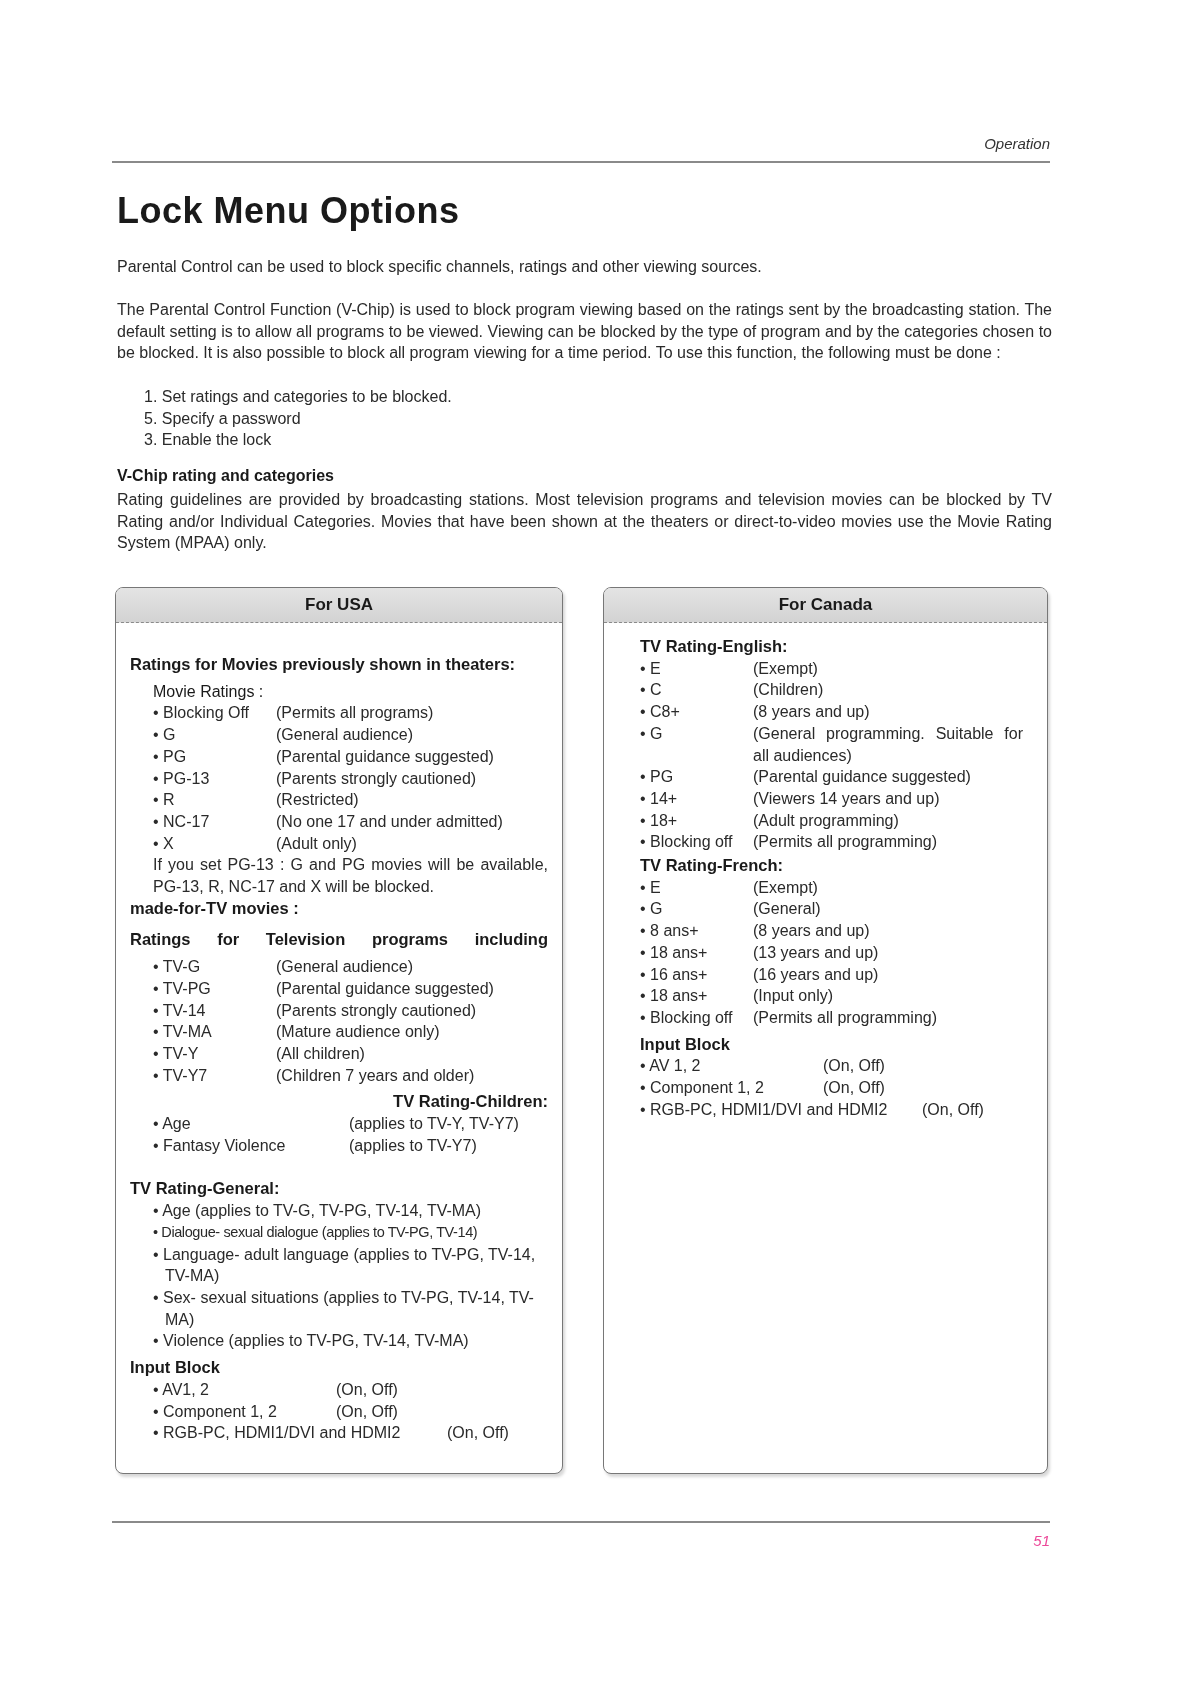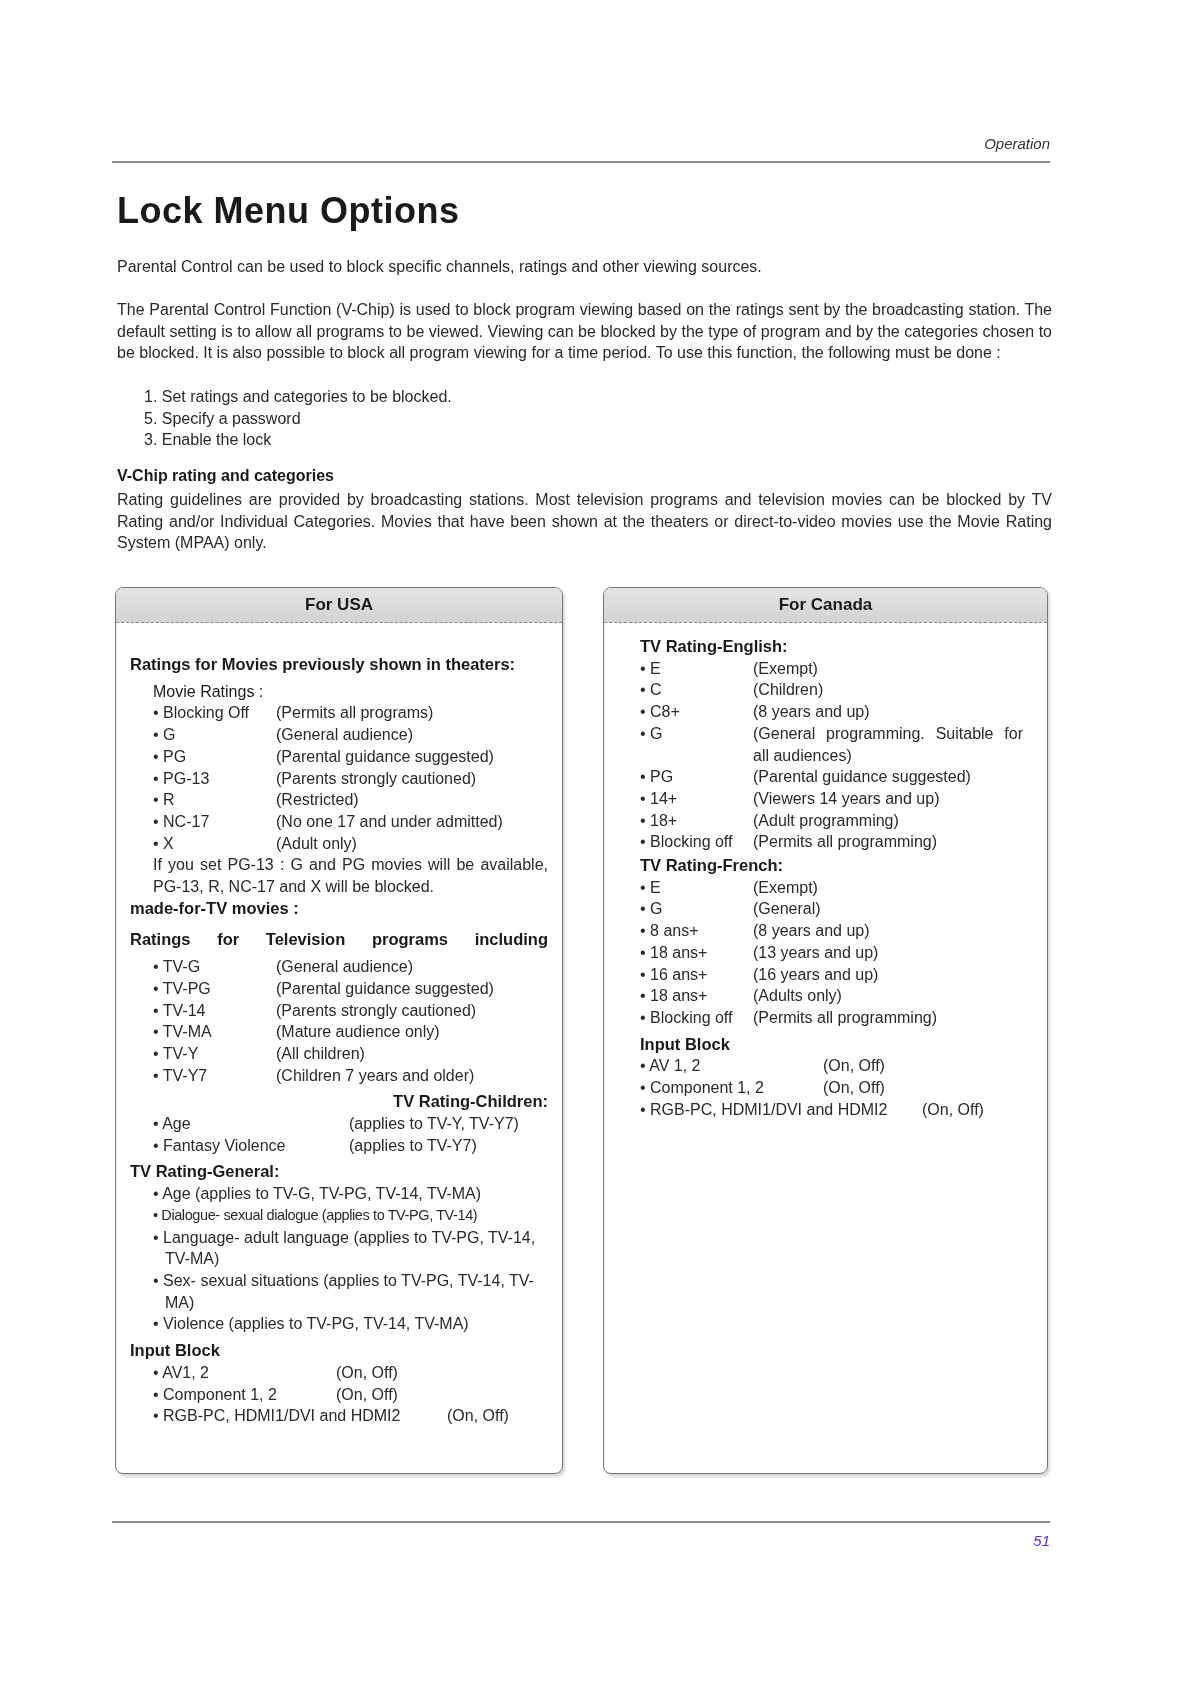--- a/index.html
+++ b/index.html
@@ -20,21 +20,21 @@
               line-height: 34px; color: #1a1a1a; }
   .box-body { padding: 14px 14px 0 14px; font-size: 16px; line-height: 21.7px; color: #2a2a2a; }
   .h { font-weight: bold; color: #1a1a1a; font-size: 16.5px; }
   .h2 { font-weight: normal; color: #1a1a1a; font-size: 16px; padding-left: 23px; }
   .row { display: flex; }
   .row .k { flex: 0 0 auto; }
   .ind1 { padding-left: 23px; }
   .wrap { padding-left: 35px; text-indent: -12px; }
   .note { padding-left: 23px; }
   .justify2 { text-align: justify; text-align-last: justify; }
-  .page-num { right: 140px; top: 1532px; font-size: 15px; font-style: italic; color: #6d28d9; }
+  .page-num { right: 140px; top: 1532px; font-size: 15px; font-style: italic; color: #ec4899; }
 </style>
 </head>
 <body>
 
 <div class="abs section-label">Operation</div>
 <div class="abs rule" style="top:161px"></div>
 
 <div class="abs title">Lock Menu Options</div>
 
 <div class="abs para" style="top:256px">Parental Control can be used to block specific channels, ratings and other viewing sources.</div>
@@ -118,21 +118,21 @@
       <div class="row">
           <span class="k" style="width:196px">• Age</span>
           <span>(applies to TV-Y, TV-Y7)</span>
         </div>
       <div class="row">
           <span class="k" style="width:196px">• Fantasy Violence</span>
           <span>(applies to TV-Y7)</span>
         </div>
     </div>
 
-    <div class="h" style="margin-top:5px;">TV Rating-General:</div>
+    <div class="h" style="margin-top:22px;">TV Rating-General:</div>
     <div>
       <div class="wrap">• Age (applies to TV-G, TV-PG, TV-14, TV-MA)</div>
       <div class="wrap" style="font-size:14.5px; letter-spacing:-0.4px;">• Dialogue- sexual dialogue (applies to TV-PG, TV-14)</div>
       <div class="wrap">• Language- adult language (applies to TV-PG, TV-14, TV-MA)</div>
       <div class="wrap">• Sex- sexual situations (applies to TV-PG, TV-14, TV-MA)</div>
       <div class="wrap">• Violence (applies to TV-PG, TV-14, TV-MA)</div>
     </div>
 
     <div class="h" style="margin-top:5px;">Input Block</div>
     <div class="ind1">
@@ -208,21 +208,21 @@
       <div class="row">
           <span class="k" style="width:113px">• 18 ans+</span>
           <span>(13 years and up)</span>
         </div>
       <div class="row">
           <span class="k" style="width:113px">• 16 ans+</span>
           <span>(16 years and up)</span>
         </div>
       <div class="row">
           <span class="k" style="width:113px">• 18 ans+</span>
-          <span>(Adults only)</span>
+          <span>(Input only)</span>
         </div>
       <div class="row">
           <span class="k" style="width:113px">• Blocking off</span>
           <span>(Permits all programming)</span>
         </div>
     </div>
 
     <div class="h" style="margin-top:5px;">Input Block</div>
     <div>
       <div class="row">

